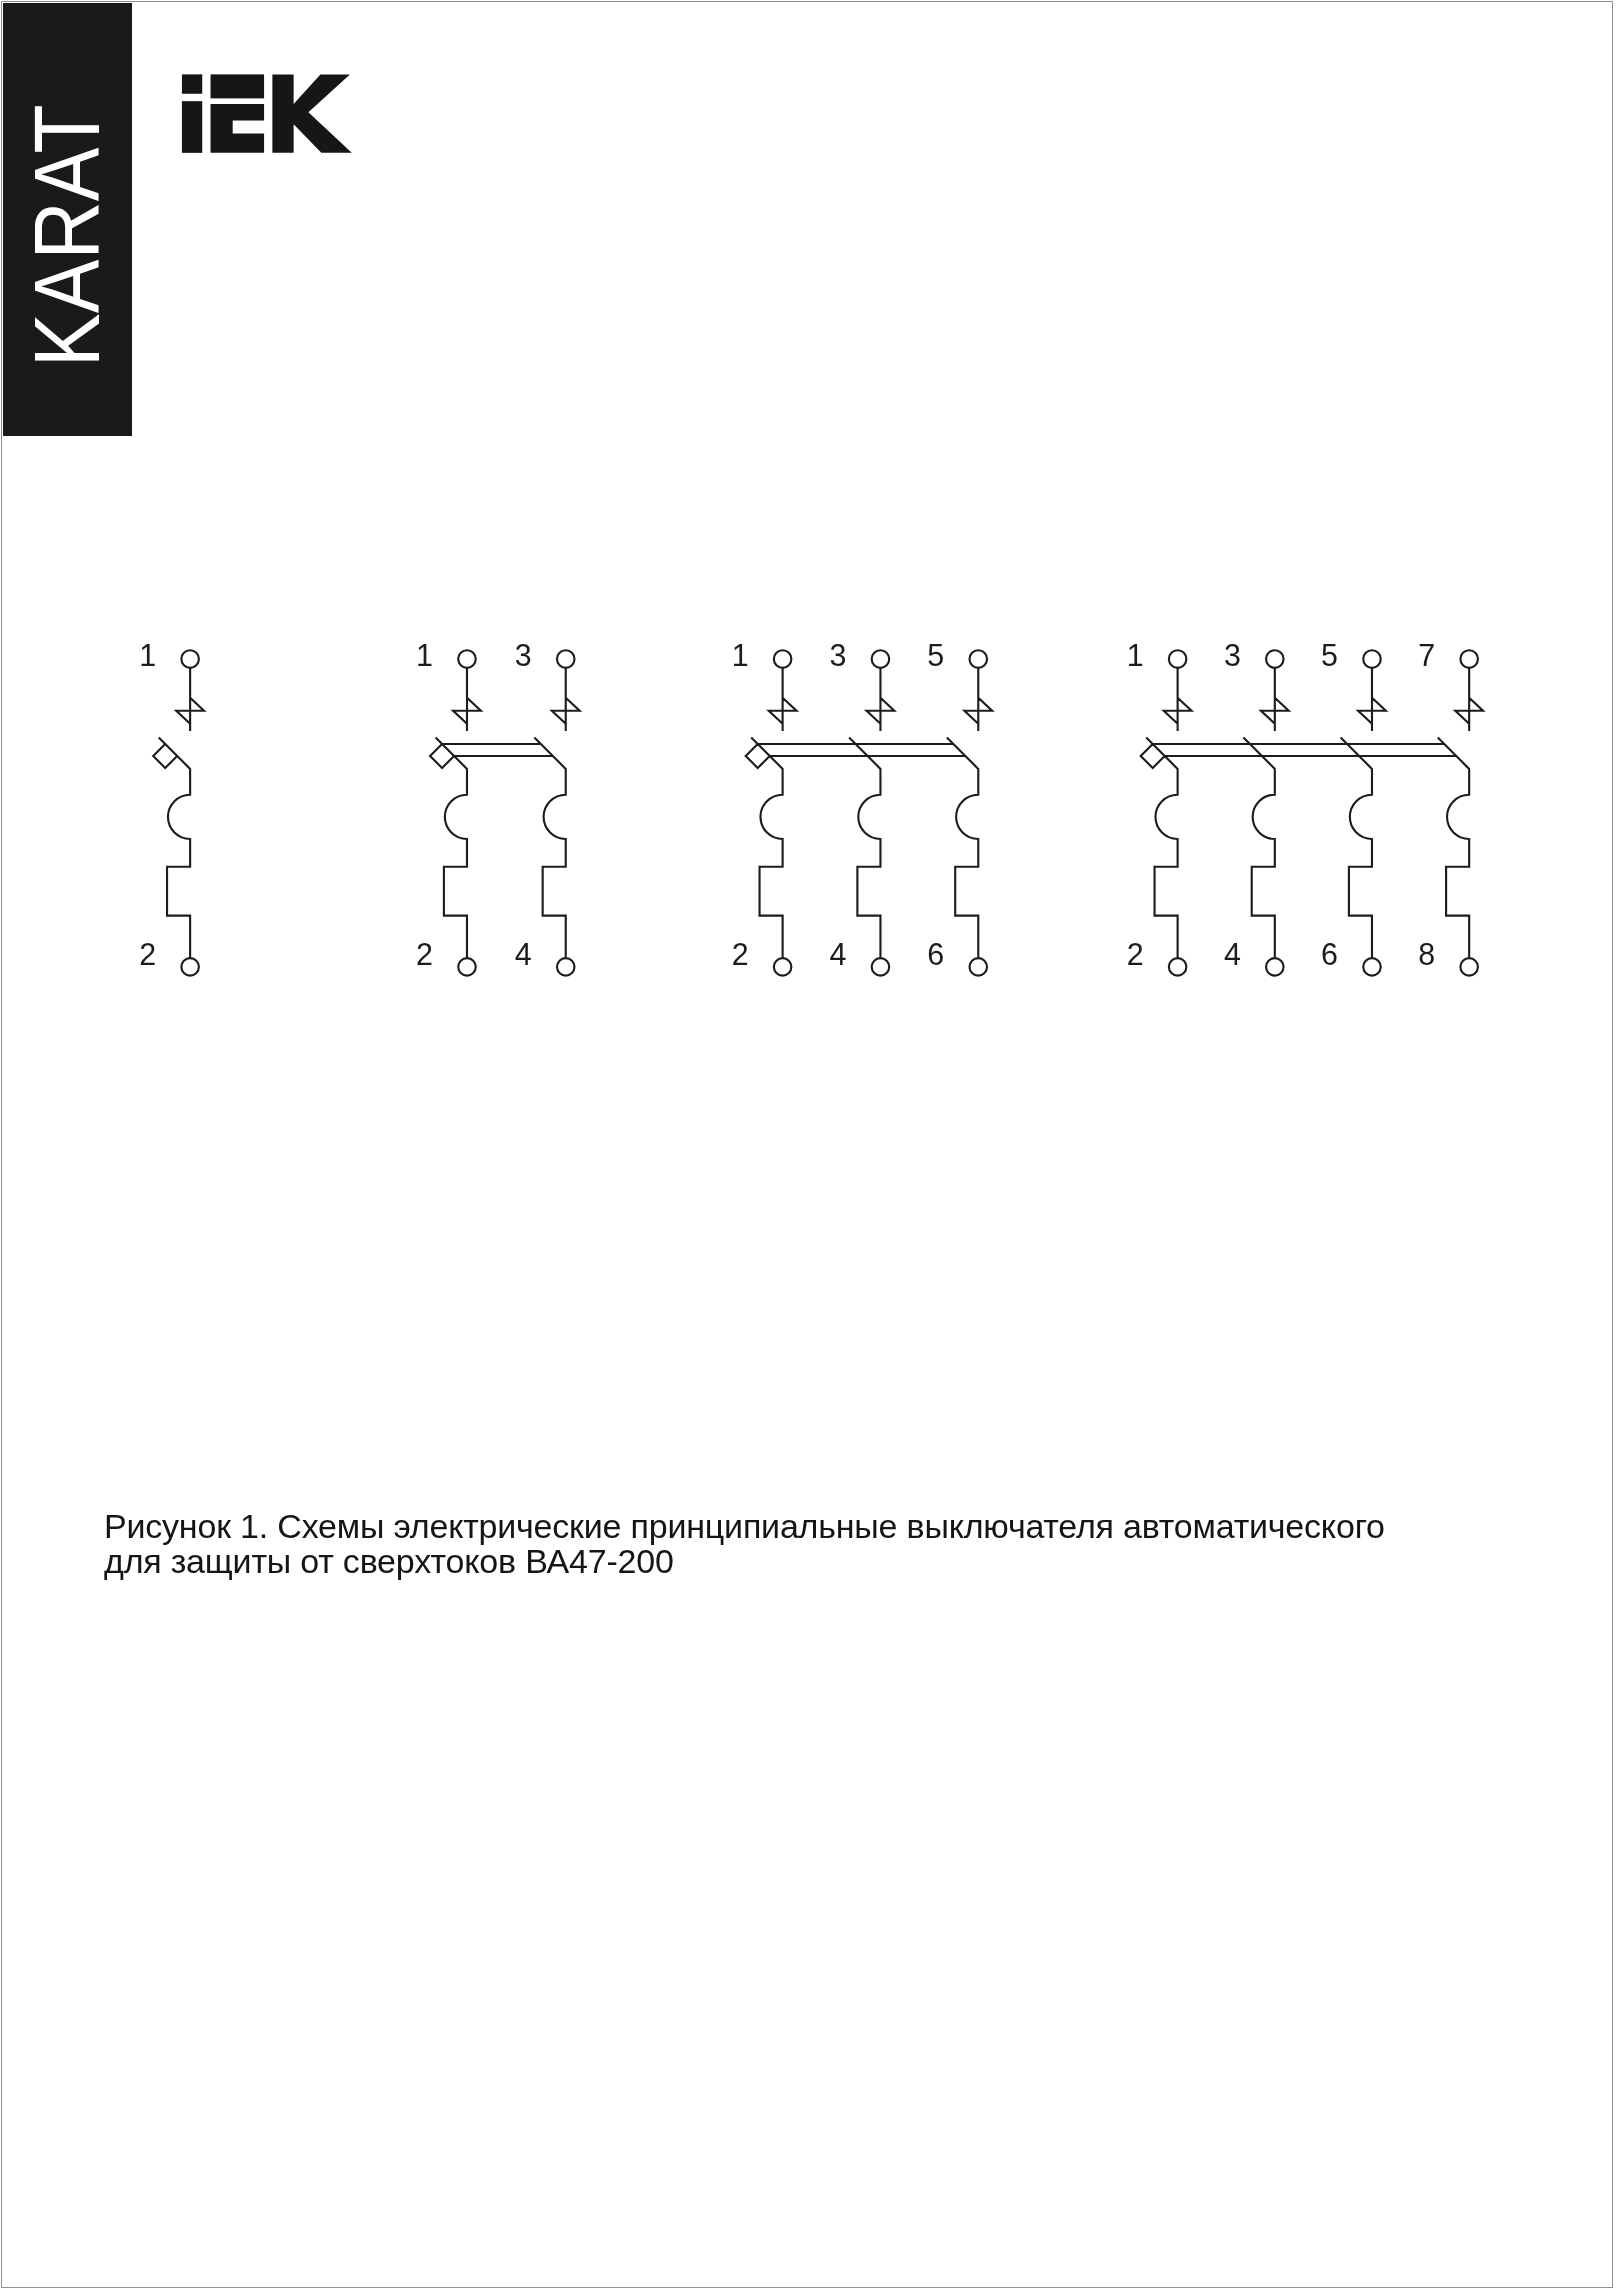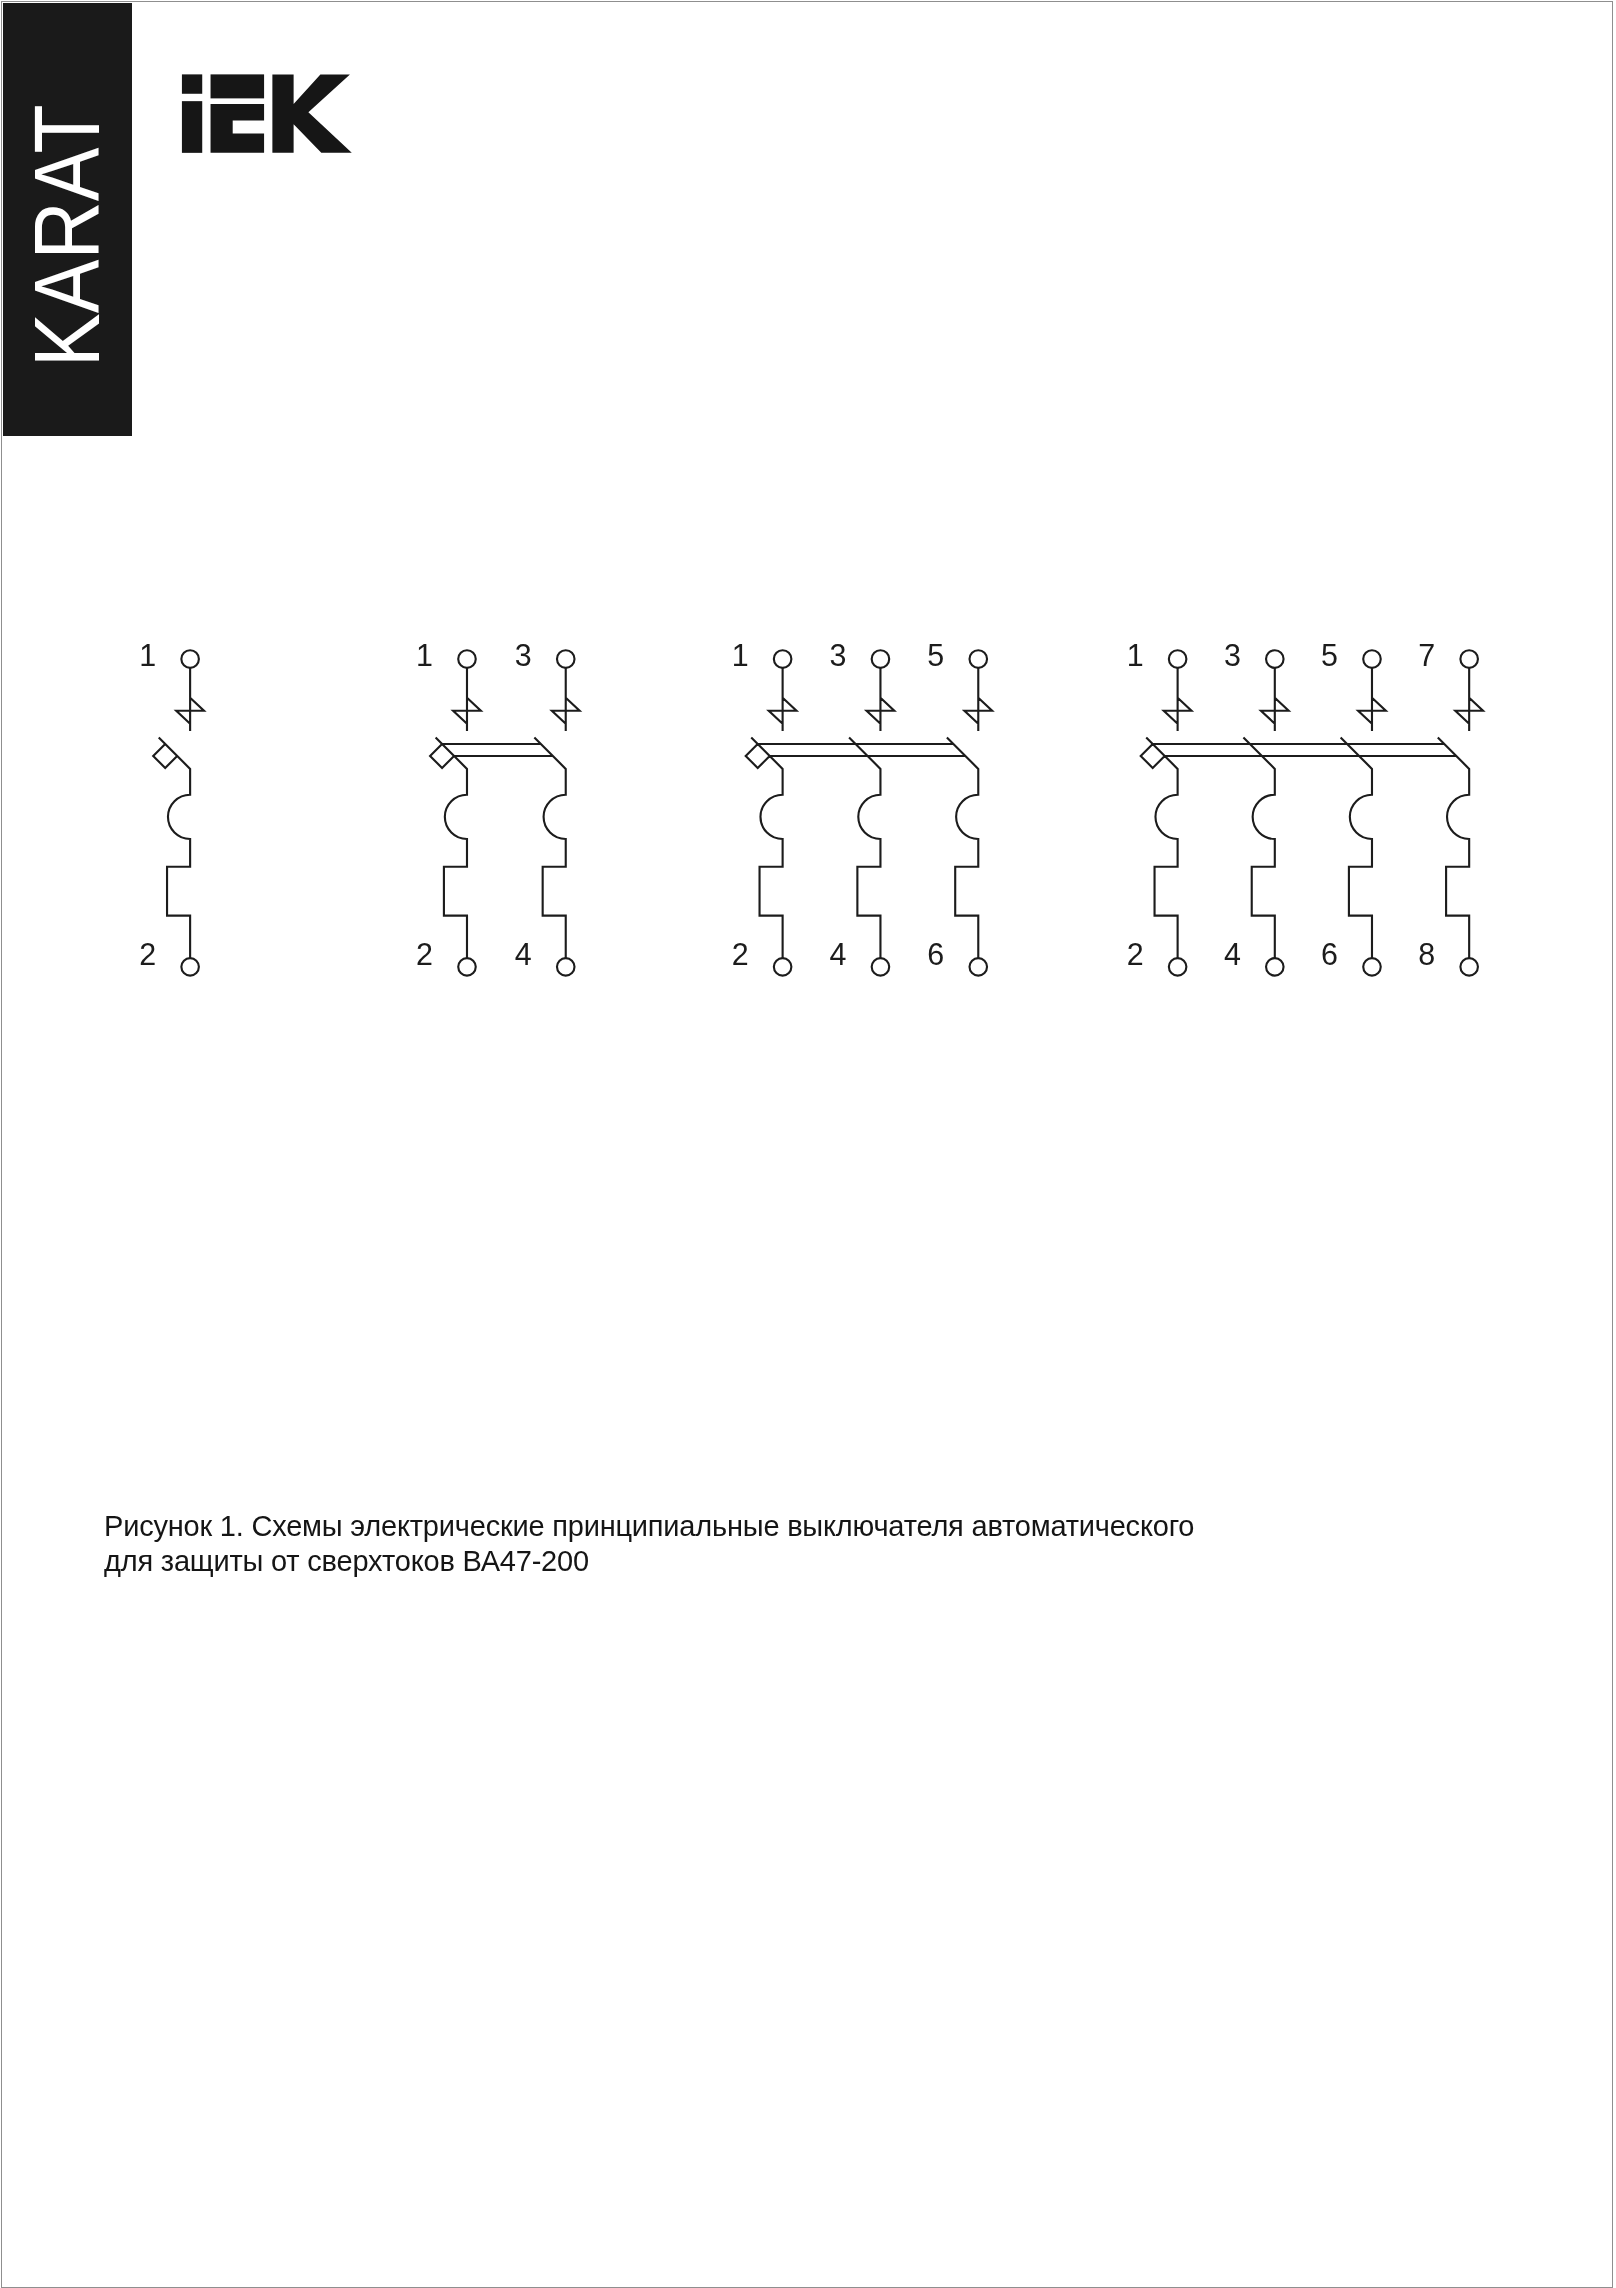--- a/index.html
+++ b/index.html
@@ -34,21 +34,21 @@
     font-family: "Liberation Sans", sans-serif;
     font-size: 33px;
     fill: #1c1c1c;
     text-anchor: middle;
   }
   .caption {
     position: absolute;
     left: 104px; top: 1509px;
     width: 1045px;
     color: #151515;
-    font-size: 29px;
+    font-size: 34px;
     letter-spacing: -0.2px;
     line-height: 35px;
   }
   .cap-line-1 {
     text-align: justify;
     text-align-last: justify;
     white-space: nowrap;
   }
   .cap-line-2 { text-align: left; white-space: nowrap; }
 </style>

